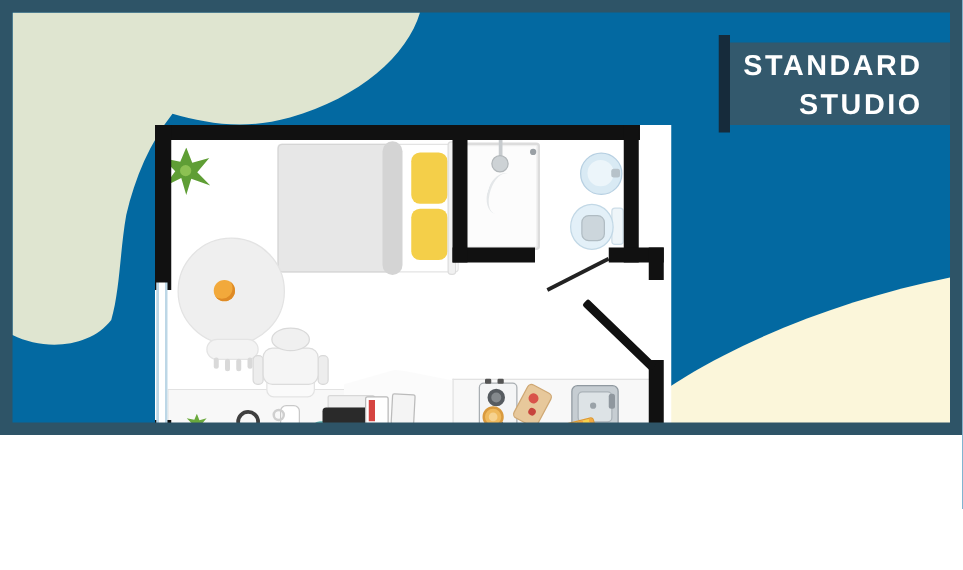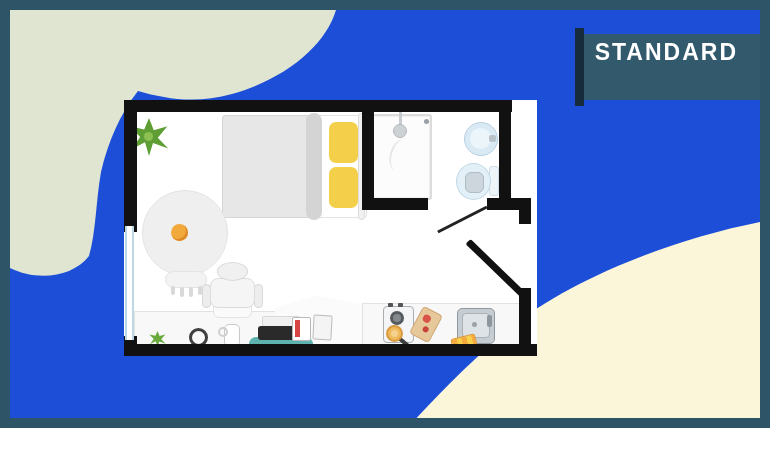--- a/index.html
+++ b/index.html
@@ -1,16 +1,16 @@
 <!DOCTYPE html>
 <html><head>
 <meta charset="utf-8">
 <style>
   html,body{margin:0;padding:0;background:#ffffff;}
-  .page{position:relative;width:770px;height:428px;background:#1d4ed8;overflow:hidden;
+  .page{position:relative;width:770px;height:348px;background:#0369a1;overflow:hidden;
         font-family:"Liberation Sans",sans-serif;}
   .abs{position:absolute;}
   
   .frame{position:absolute;inset:0;border:10px solid #2e5467;z-index:40;pointer-events:none;}
   
   .blobs{position:absolute;inset:0;z-index:0;}
   
   .banner-shadow{left:575px;top:28px;width:9px;height:78px;background:#162b3b;z-index:31;}
   .banner{left:584px;top:34px;width:176px;height:66px;background:#33596d;z-index:30;
           color:#ffffff;font-weight:bold;font-size:23px;letter-spacing:2px;line-height:31px;
@@ -34,20 +34,21 @@
 
   <svg class="blobs" width="770" height="456" viewBox="0 0 770 456">
     <path d="M10,10 L336,10 C326,44 288,78 232,94 C196,104 166,99 138,91
              C120,114 108,142 101,172 C96,200 96,232 89,256 C72,278 36,281 10,268 Z" fill="#dfe5d0"></path>
     <path d="M760,222 C660,242 556,286 498,338 C458,374 424,408 392,446 L760,446 Z" fill="#fbf6da"></path>
   </svg>
 
   <div class="abs banner-shadow"></div>
   <div class="abs banner">
     <div>STANDARD</div>
+    <div>STUDIO</div>
   </div>
 
   <div class="abs plan-bg"></div>
 
   <div class="abs counter" style="left:134px;top:311px;width:153px;height:33px;border-radius:0 8px 0 0;"></div>
   <div class="abs" style="left:275px;top:296px;width:88px;height:48px;background:#fbfbfb;z-index:2;
        clip-path:polygon(0 24%,46% 0,56% 2%,100% 18%,100% 100%,0 100%);filter:drop-shadow(0 -1px 0 #e0e0e0);"></div>
   <div class="abs counter" style="left:362px;top:303px;width:157px;height:41px;"></div>
 
   <div class="abs furn" style="left:222px;top:115px;width:145px;height:103px;background:#ffffff;border:1.5px solid #e3e3e3;border-radius:3px;box-sizing:border-box;"></div>

